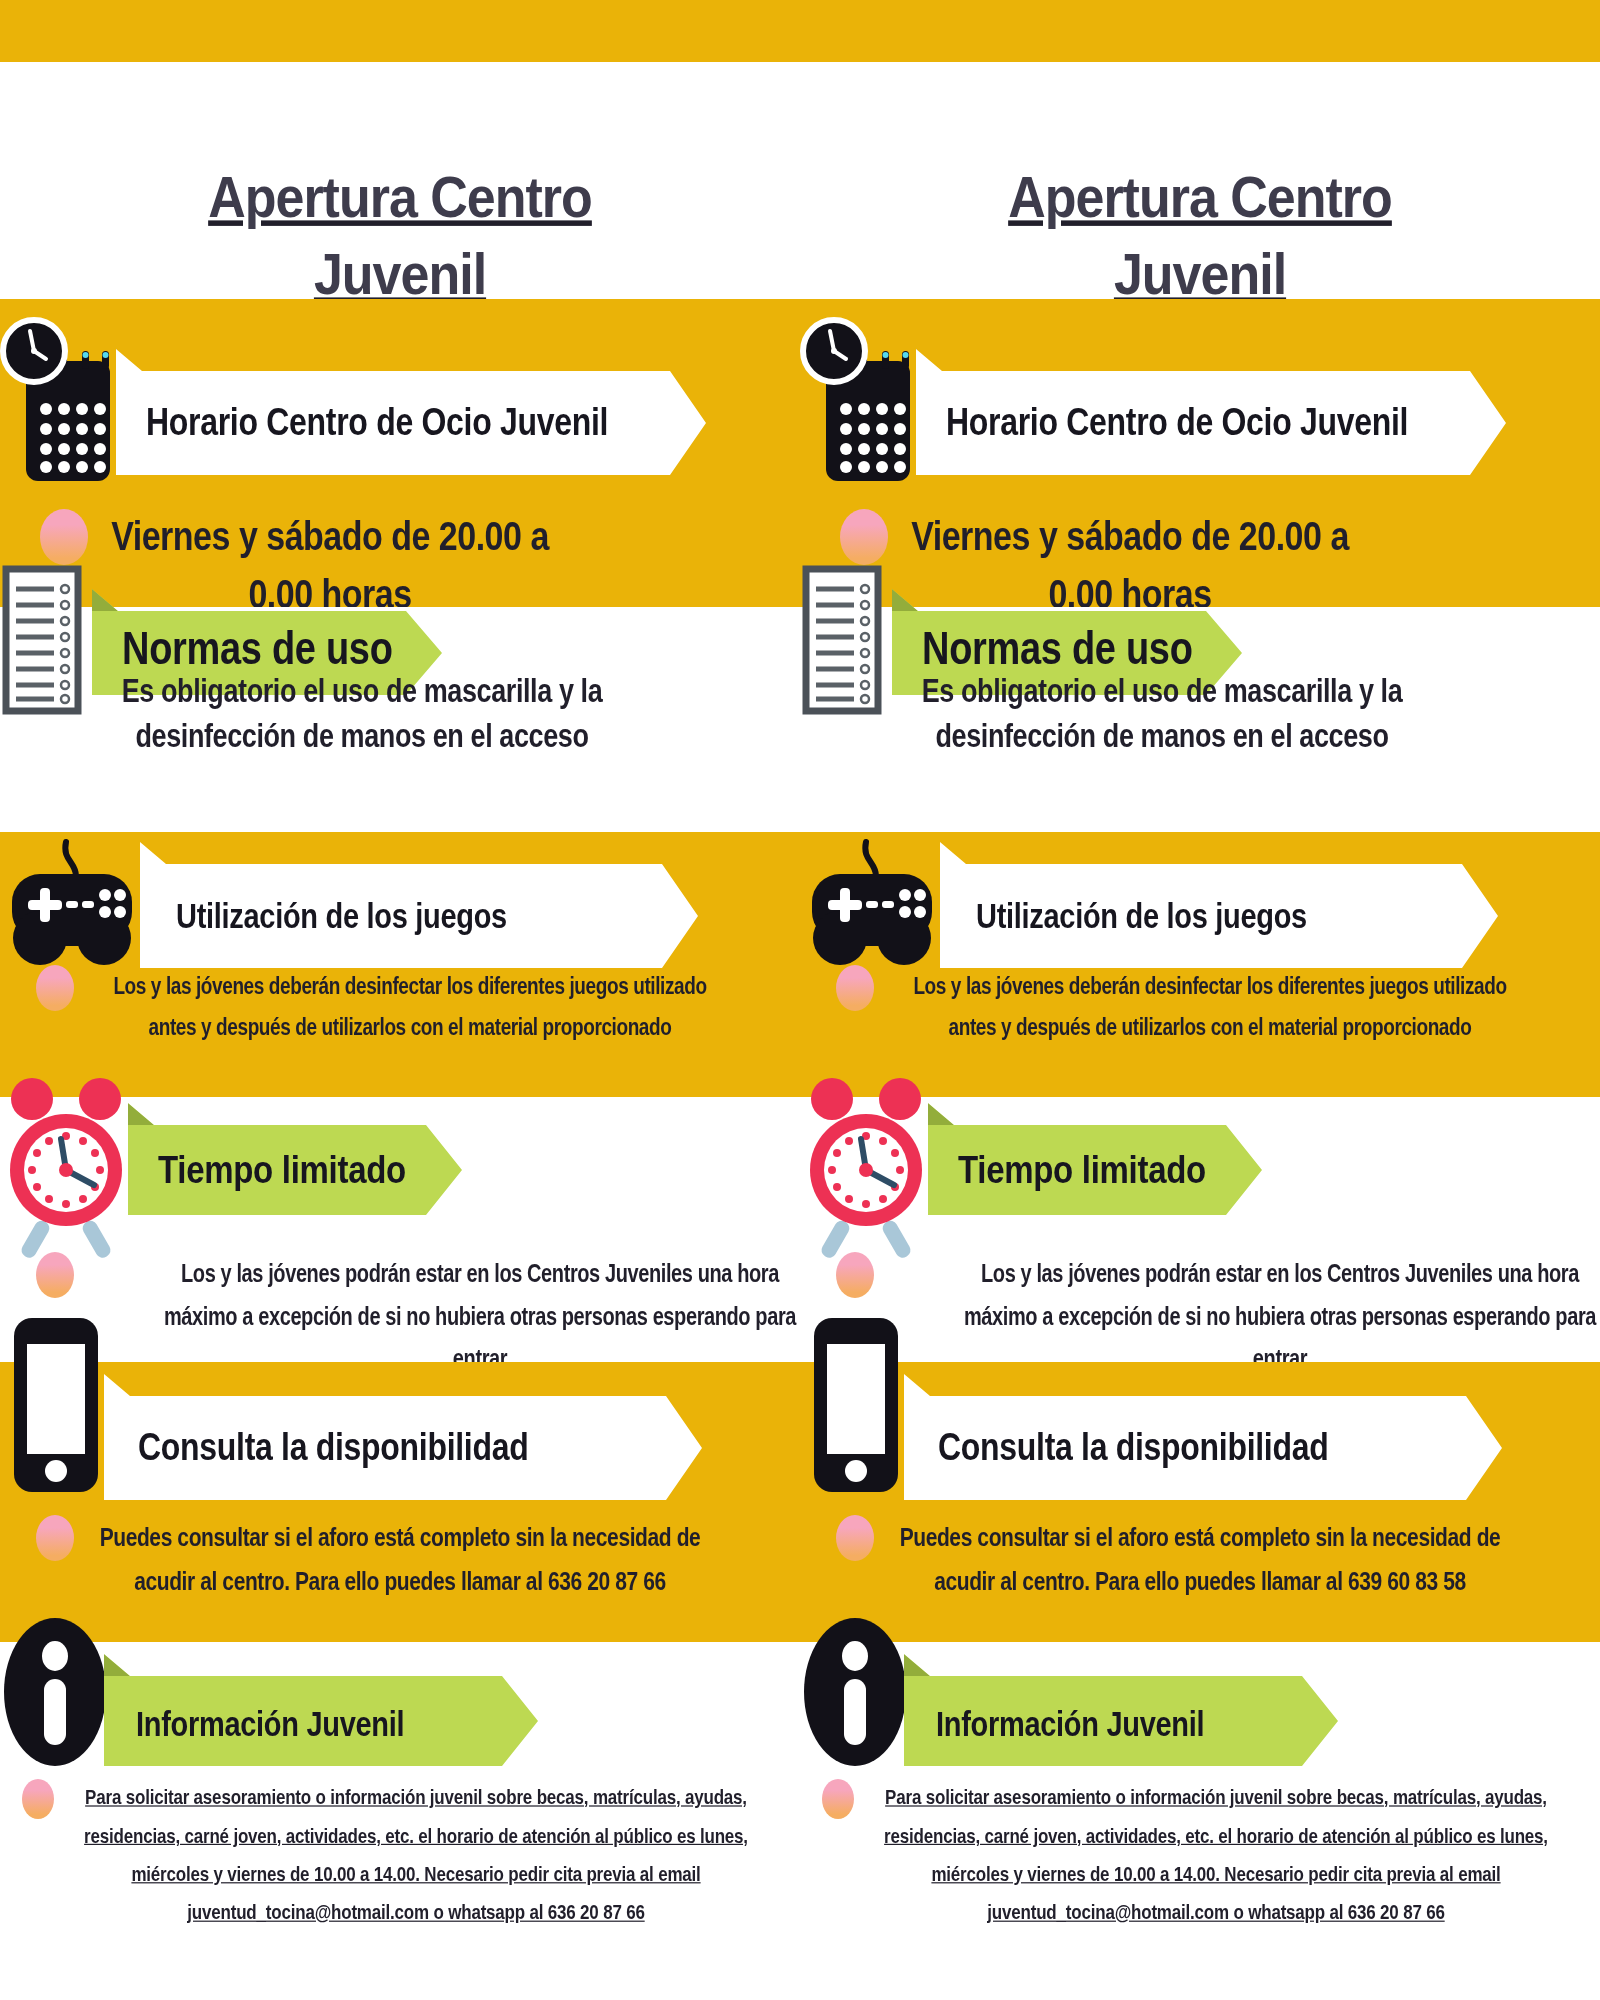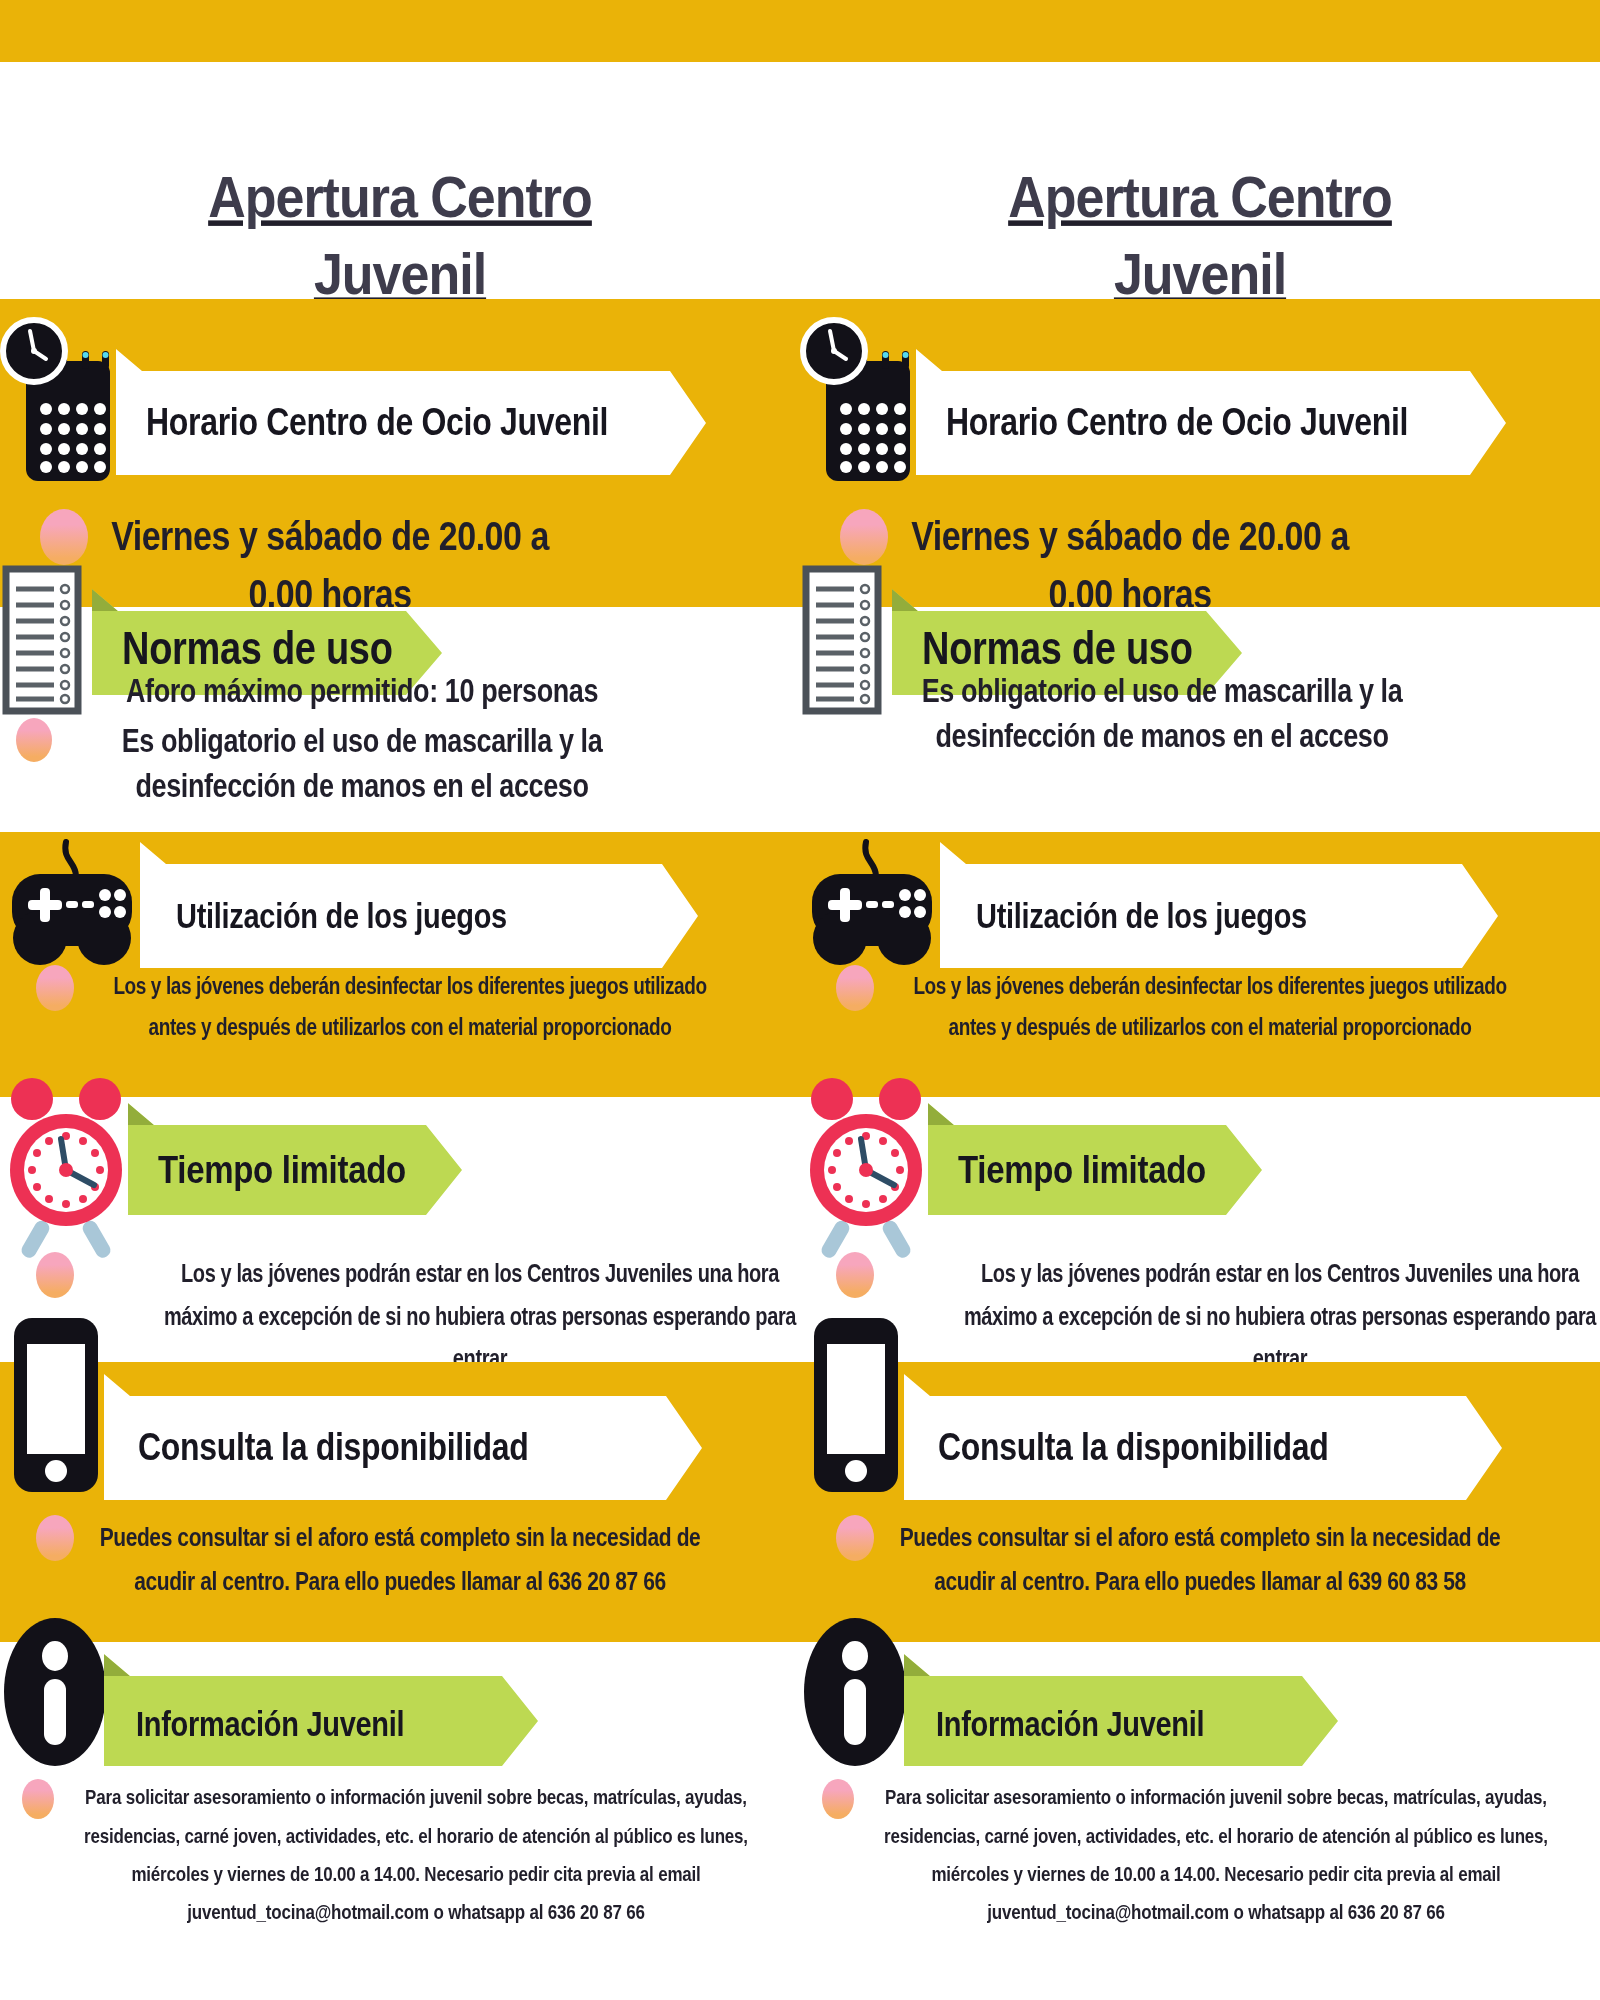--- a/index.html
+++ b/index.html
@@ -86,21 +86,21 @@
 
   .para-row{ display:flex; align-items:flex-start; padding-left:36px; }
   .para-row .dot{ width:38px; height:46px; }
   .para-row .b-text{ margin-left:16px; transform:scaleY(1.25); letter-spacing:-0.4px; }
   .juegos-para{ padding-top:133px; }
   .juegos-para .b-text{ width:640px; font-size:19px; line-height:33px; }
   .tiempo-para{ padding-top:155px;justify-content:space-between; }
   .tiempo-para .b-text{ width:640px; font-size:20px; line-height:34px; }
   .consulta-para{ padding-top:153px; }
   .consulta-para .b-text{ width:620px; font-size:21px; line-height:35px; }
-  .info-para{ padding-top:137px; padding-left:22px; }
+  .info-para{ padding-top:137px; padding-left:22px;text-decoration:underline; }
   .info-para .dot{ width:32px; height:40px; }
   .info-para .b-text{ width:700px; margin-left:12px; font-size:17px; line-height:32px;
                       transform:scaleY(1.2); letter-spacing:-0.2px; }
 </style>
 </head>
 <body>
 
 <svg width="0" height="0" style="position:absolute">
   <defs>
     <g id="icon-calendar">
@@ -267,24 +267,20 @@
       <div class="col">
         <svg class="sec-icon i-notepad" width="80" height="150" viewBox="0 0 80 150">
             <use href="#icon-notepad"></use>
           </svg>
         <div class="ribbon green-r r-normas">
           <span class="ribbon-text">Normas de uso</span>
         </div>
         <div class="normas-items">
           <div class="n-item">
             <span class="dot"></span>
-            <span class="b-text">Aforo máximo permitido: 10 personas</span>
-          </div>
-          <div class="n-item">
-            <span class="dot"></span>
             <span class="b-text">Es obligatorio el uso de mascarilla y la desinfección de manos en el acceso</span>
           </div>
         </div>
       </div>
       <div class="col">
         <svg class="sec-icon i-notepad" width="80" height="150" viewBox="0 0 80 150">
             <use href="#icon-notepad"></use>
           </svg>
         <div class="ribbon green-r r-normas">
           <span class="ribbon-text">Normas de uso</span>

